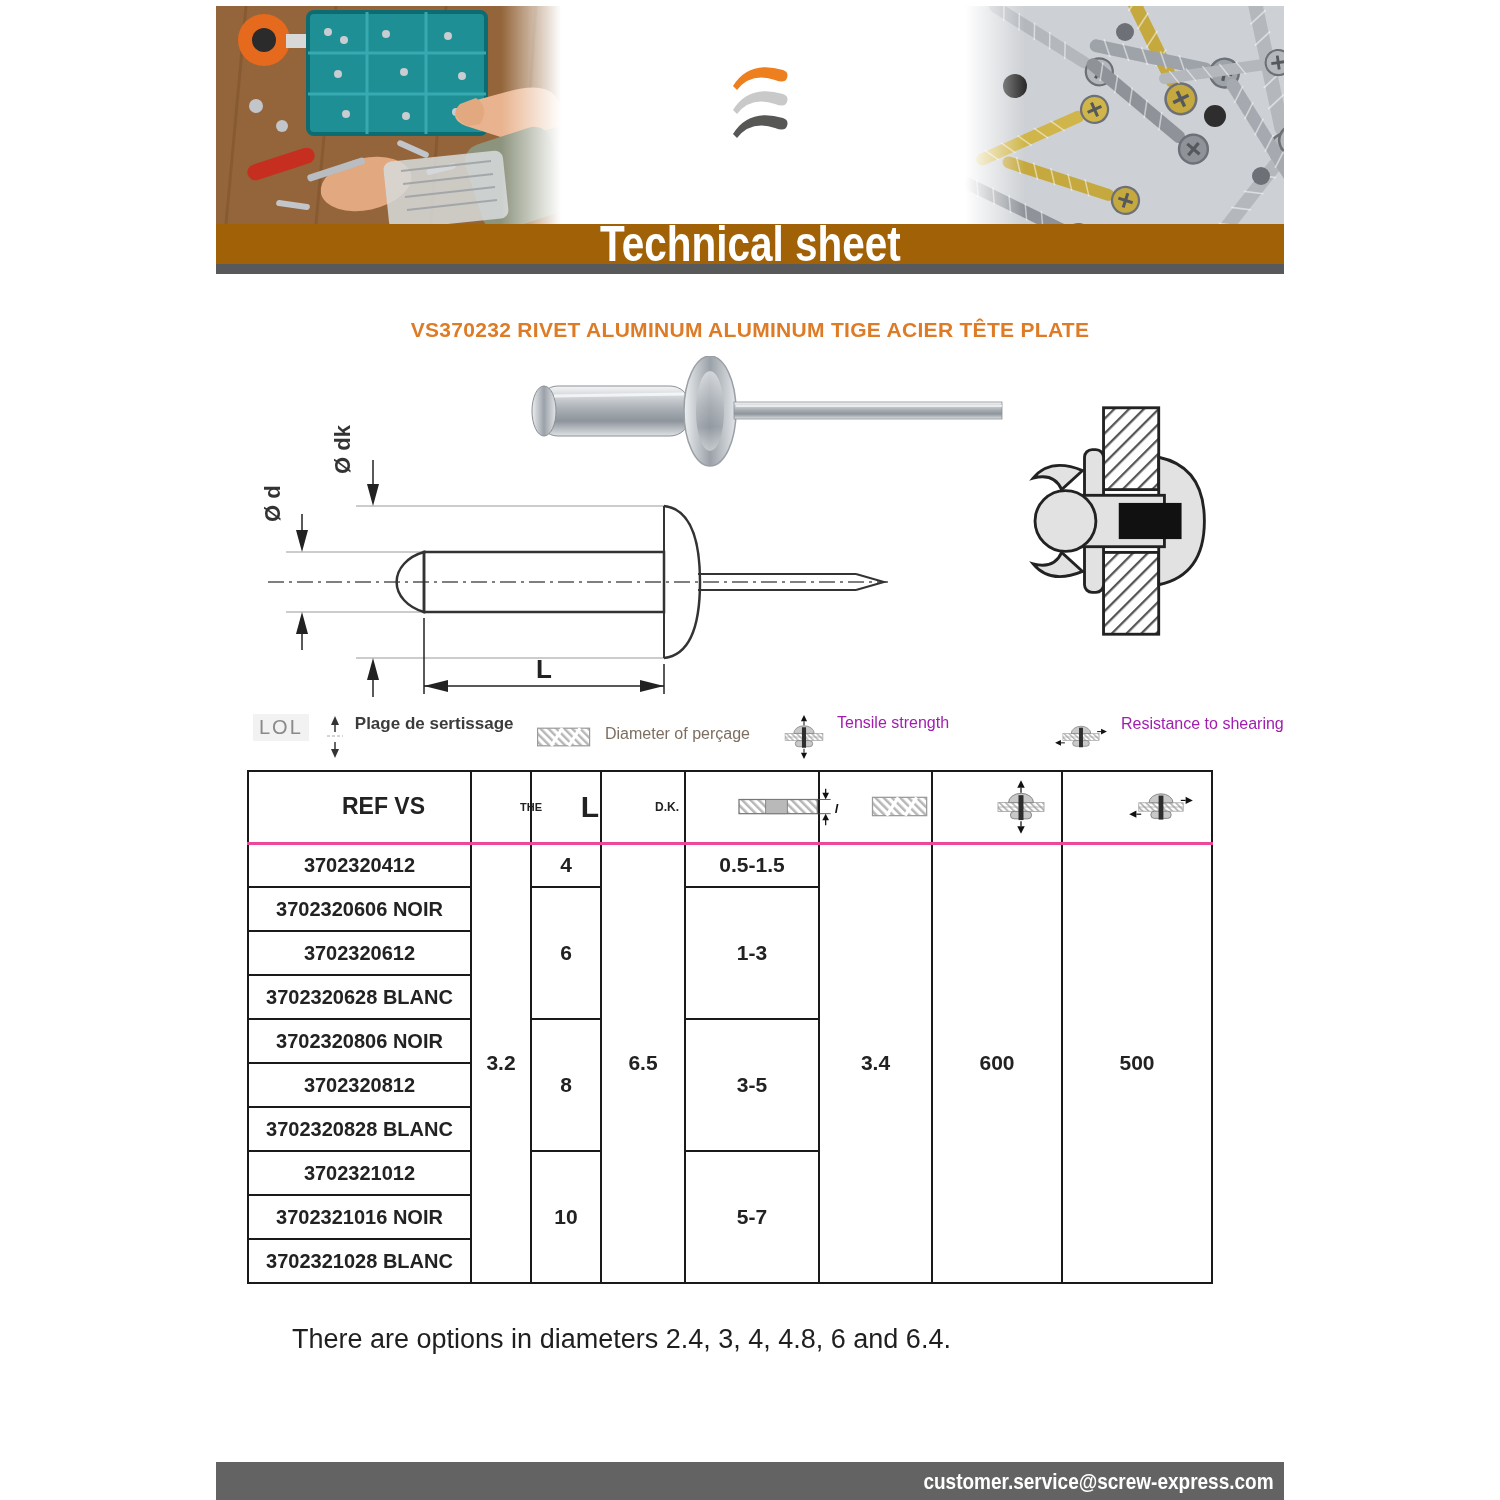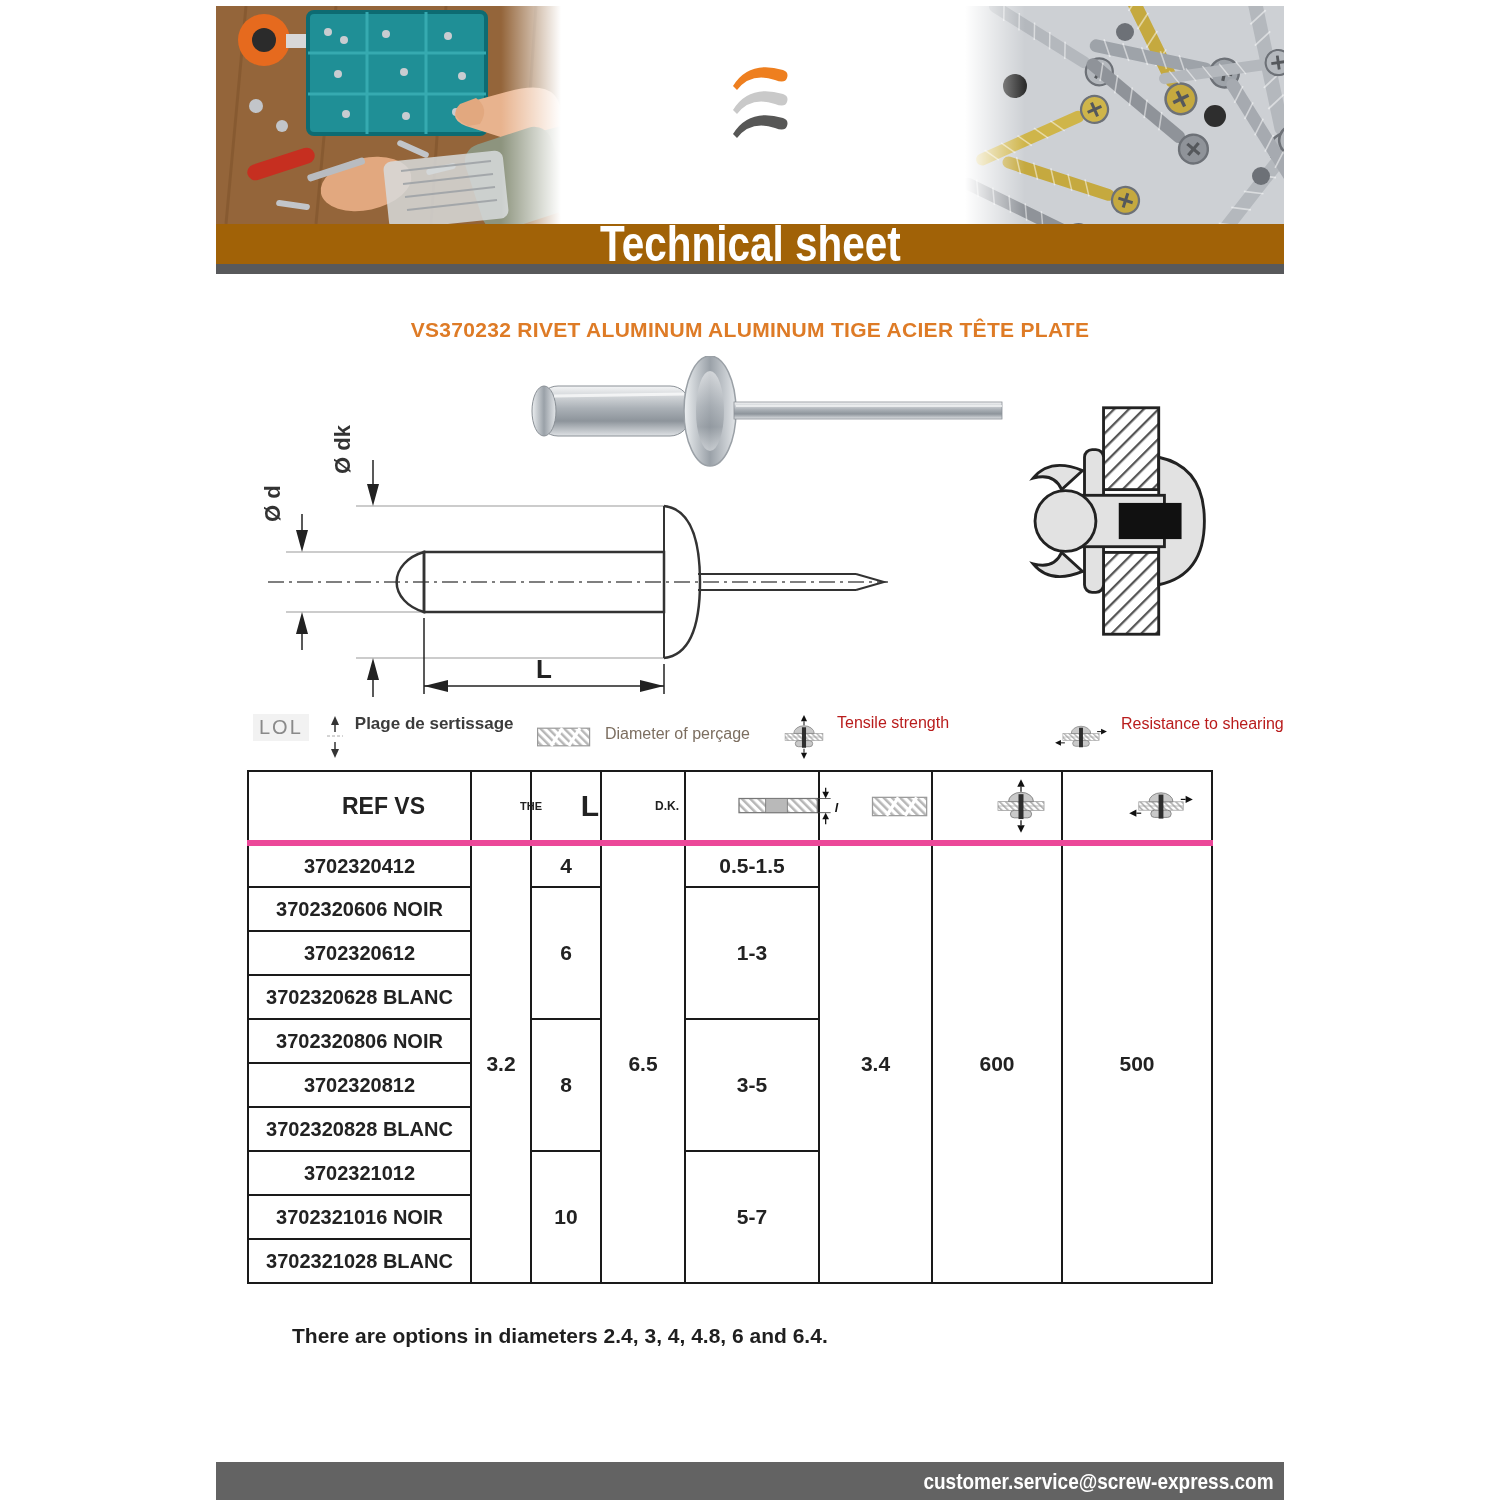--- a/index.html
+++ b/index.html
@@ -43,38 +43,38 @@
   .rivet-photo   { position:absolute; left:308px; top:6px; }
   .line-drawing  { position:absolute; left:12px;  top:52px; }
   .install-diag  { position:absolute; left:800px; top:52px; }
 
   
   .legend { display:flex; align-items:center; margin-top:12px; padding-left:37px; height:46px; }
   .legend-item { display:flex; align-items:flex-start; }
   .lol-box { background:#f2f2f2; color:#8a8a8a; font-size:20px; letter-spacing:2px; padding:2px 6px; }
   .legend-label-1 { font-weight:bold; color:#3c3c3c; font-size:17px; }
   .legend-label-2 { color:#7c6e60; font-size:16px; }
-  .legend-label-3, .legend-label-4 { color:#b91c1c; font-size:16px; }
+  .legend-label-3, .legend-label-4 { color:#a21caf; font-size:16px; }
 
   
   .spec-table-wrap { margin-top:10px; margin-left:31px; }
   table.spec { border-collapse:collapse; table-layout:fixed; width:964px; }
   table.spec th, table.spec td { border:2px solid #1a1a1a; text-align:center; vertical-align:middle; padding:0; }
-  table.spec thead th { height:72px; border-bottom:6px solid #ec4899;padding-left:48px; }
+  table.spec thead th { height:72px; border-bottom:3px solid #ec4899;padding-left:48px; }
   table.spec tbody tr { height:44px; }
   .h-ref { font-size:23px; font-weight:bold; }
   .h-the { font-size:11px; font-weight:bold; }
   .h-l   { font-size:30px; font-weight:bold; }
   .h-dk  { font-size:12px; font-weight:bold; }
   .c-ref { font-size:20px; font-weight:bold; }
   .c-val { font-size:21px; font-weight:bold; }
   .va-first { vertical-align:top; padding-top:9px; }
 
   
-  .note { margin-top:40px; margin-left:76px; font-size:21px; color:#1f1f1f;font-weight:bold; }
+  .note { margin-top:40px; margin-left:76px; font-size:27px; color:#1f1f1f; }
   .footer-bar { position:absolute; left:216px; bottom:0; width:1068px; height:38px;
                 background:#636363; display:flex; align-items:center; justify-content:flex-end; padding-right:10px; }
   .footer-email { color:#fff; font-weight:bold; font-size:20px;
                   transform:scale(0.95,1.08); transform-origin:right center; }
 
   svg { display:block; }
 </style>
 </head>
 <body>
 

